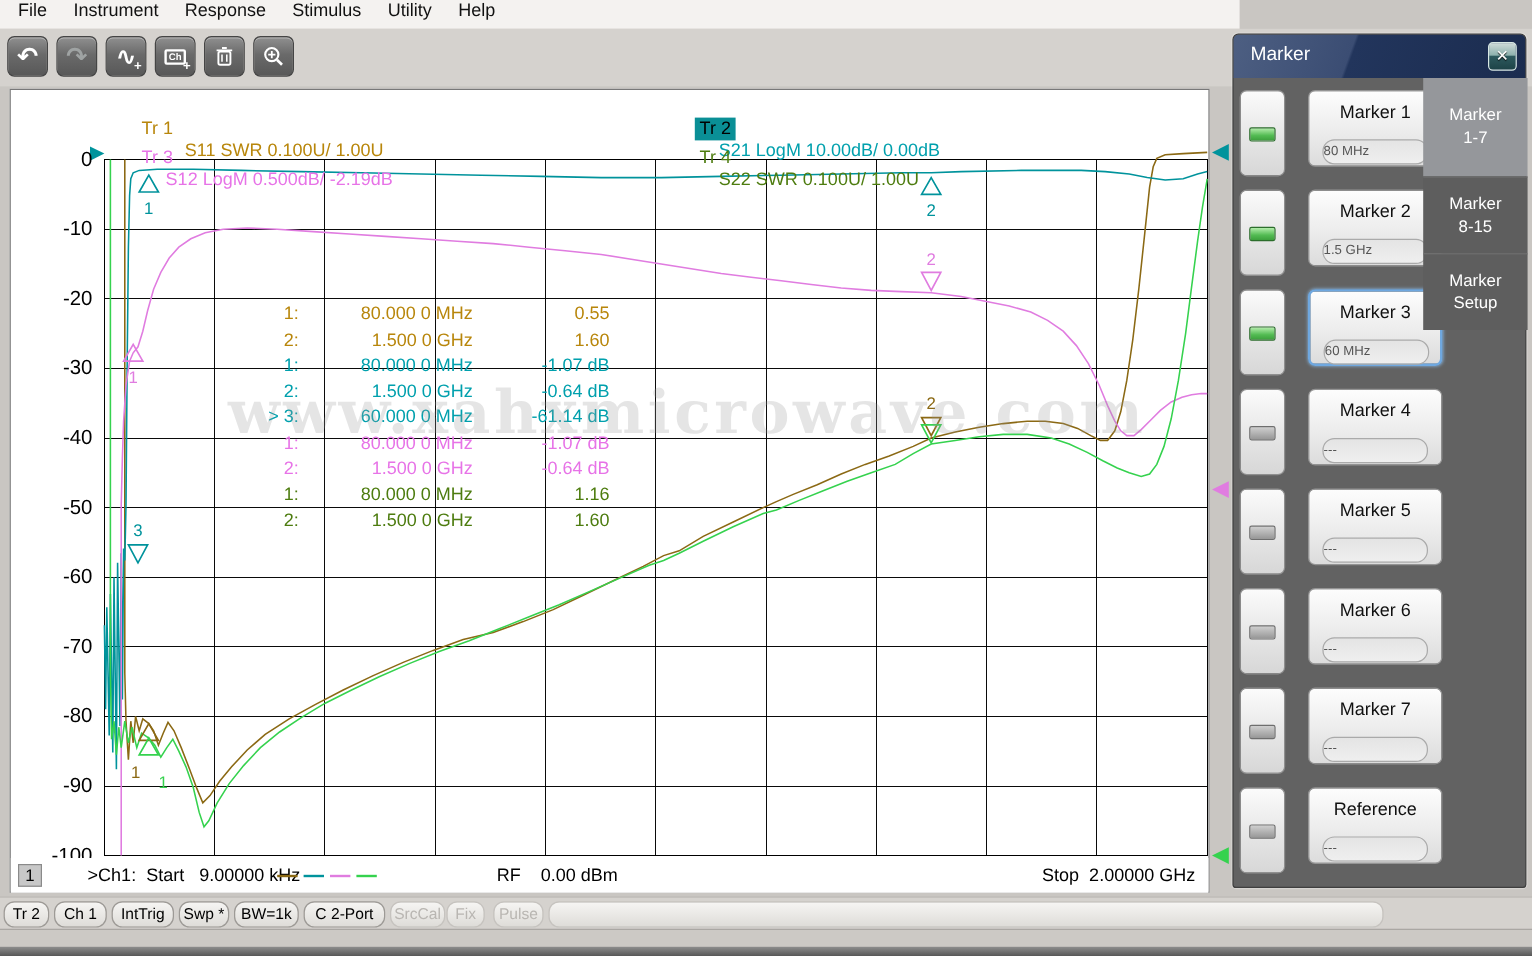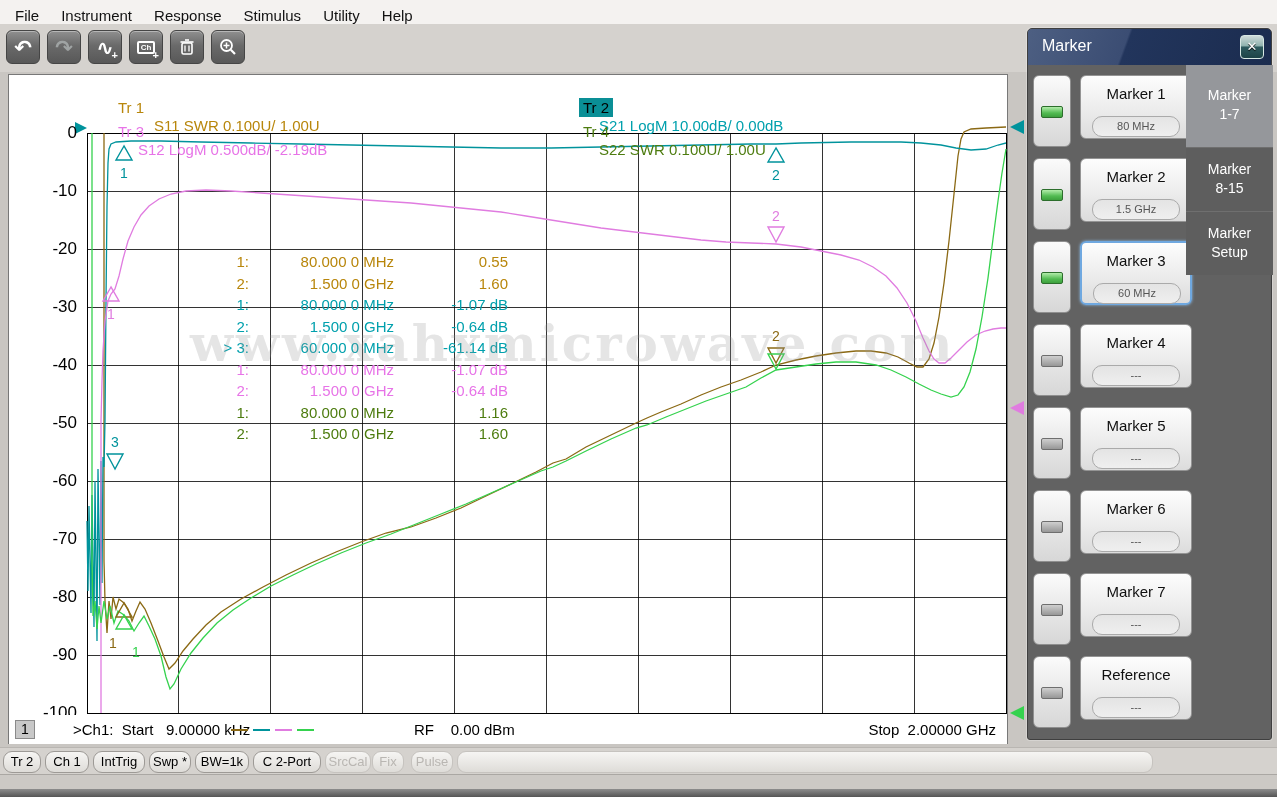--- a/index.html
+++ b/index.html
@@ -1,22 +1,22 @@
 <!DOCTYPE html>
 <html><head>
 <meta charset="utf-8">
 <style>
   * { margin:0; padding:0; box-sizing:border-box; }
   html,body { width:1277px; height:797px; overflow:hidden;
     font-family:"Liberation Sans","DejaVu Sans",sans-serif; background:#c9c6c2; }
   #window { position:relative; width:1277px; height:797px; }
 
   
-  #menubar { position:absolute; left:0; top:0; width:1277px; height:24px;
-    background:#f4f2f0; display:flex; align-items:flex-end; padding-left:4px; }
+  #menubar { position:absolute; left:0; top:0; width:1033px; height:24px;
+    background:#f4f2f0; display:flex; align-items:flex-start; padding-left:4px; }
   .menu-item { font-size:15px; color:#111; padding:0 11px; cursor:default; }
 
   
   #toolbar { position:absolute; left:0; top:24px; width:1277px; height:48px; background:#d5d2ce; }
   .tb-btn { position:absolute; top:6px; width:34px; height:34px; border-radius:6px;
     background:linear-gradient(#909090,#6a6a6a 45%,#585858);
     border:1px solid #454545; box-shadow:inset 0 1px 0 rgba(255,255,255,.35);
     color:#fff; display:flex; align-items:center; justify-content:center; }
   .tb-btn .glyph { font-size:21px; font-weight:bold; line-height:1; }
   .tb-btn.disabled .glyph { color:#9fa3a3; }
@@ -66,28 +66,28 @@
   #panel-close { position:absolute; right:7px; top:6px; width:24px; height:24px; border-radius:4px;
     background:linear-gradient(#cfdbd9 0%,#8fb2ae 45%,#2e5a5e 50%,#1d4347 100%);
     border:1px solid #d8e8e4; color:#fff; font-size:13px; font-weight:bold;
     text-align:center; line-height:21px; text-shadow:0 1px 1px #000; }
   .marker-row { position:absolute; left:0; height:72px; width:160px; }
   .led-btn { position:absolute; left:5px; top:0; width:38px; height:72px; border-radius:6px;
     background:linear-gradient(#fbfbfb,#e6e6e6 55%,#d7d7d7); border:1px solid #8f8f8f; }
   .led { position:absolute; left:7px; top:30px; width:22px; height:12px; border-radius:2px;
     background:linear-gradient(#cfcfcf,#979797); border:1px solid #6e6e6e; }
   .led.on { background:linear-gradient(#b2ecaa,#52bb52 60%,#3da03d); border:1px solid #2c6e2c; }
-  .mk-btn { position:absolute; left:52px; top:0; width:112px; height:64px; border-radius:6px;
+  .mk-btn { position:absolute; left:62px; top:0; width:112px; height:64px; border-radius:6px;
     background:linear-gradient(#fdfdfd,#ececec 55%,#dcdcdc); border:1px solid #949494; }
   .mk-btn.selected { border:2px solid #6fa8e0; box-shadow:0 0 3px #8fc0ee; }
   .mk-label { position:absolute; left:0; top:9px; width:100%; text-align:center;
     font-size:15px; color:#101010; }
   .mk-value { position:absolute; left:11px; top:40px; width:88px; height:21px;
     background:linear-gradient(#e4e4e4,#efefef); border:1px solid #aaa; border-radius:10px;
-    font-size:11px; color:#555; text-align:center; line-height:19px; }
+    font-size:11px; color:#555; text-align:left; line-height:19px; }
   .tab { position:absolute; left:158px; width:87px; color:#fff; font-size:14px;
     line-height:19px; text-align:center; background:#5e5e5e; border-top:1px solid #6f6f6f; }
   .tab.selected { background:#95979b; border-top:none; }
   .tab .l1,.tab .l2 { display:block; }
 
   
   #statusbar { position:absolute; left:0; top:747px; width:1277px; height:27px;
     background:#d5d2ce; border-top:1px solid #b9b6b2; }
   .st-btn { position:absolute; top:3px; height:22px; border-radius:9px;
     background:linear-gradient(#f6f5f3,#dedcd8); border:1px solid #9d9a96;

